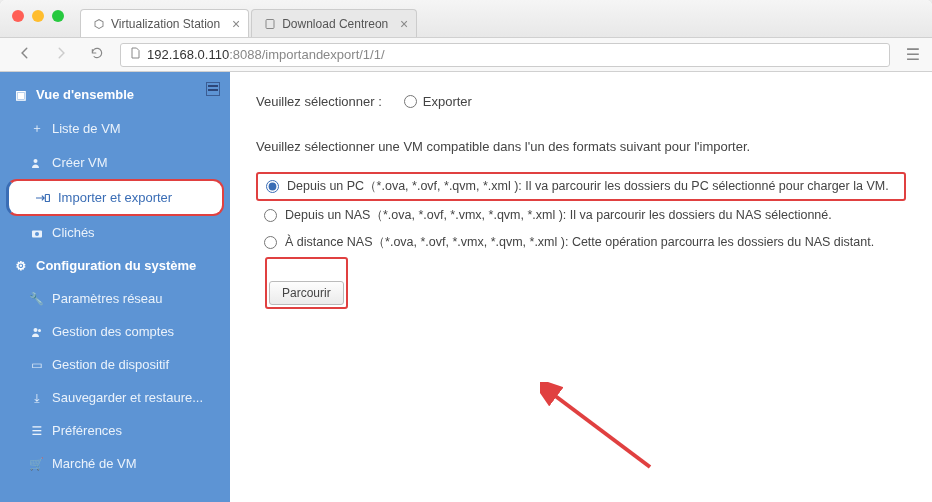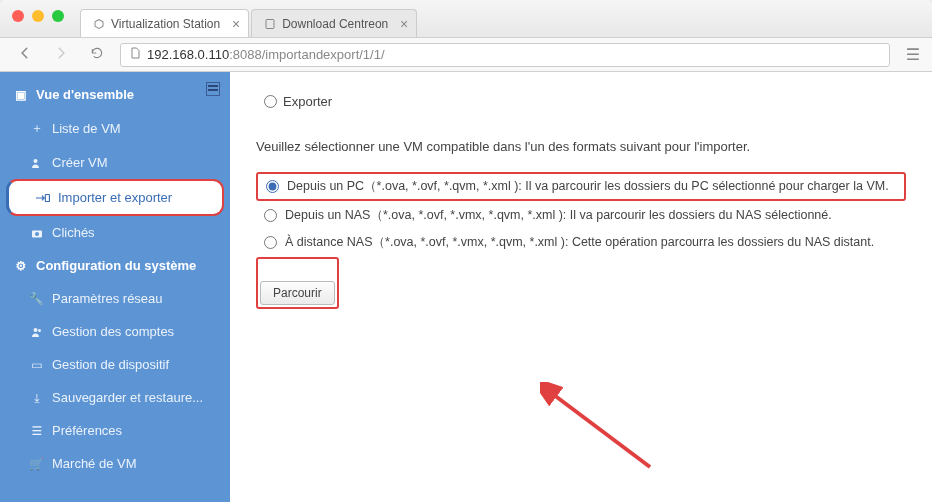--- a/index.html
+++ b/index.html
@@ -230,20 +230,21 @@
       border: 1px solid #bbb;
       border-radius: 3px;
       color: #444;
       cursor: pointer;
     }
     .browse-wrap {
       display: inline-block;
       border: 2px solid #e04040;
       border-radius: 3px;
       padding: 2px;
+      margin-left: 9px;
     }
     .arrow {
       position: absolute;
       left: 310px;
       top: 310px;
       pointer-events: none;
     }
     input[type="radio"] {
       accent-color: #3a6db5;
       width: 13px;
@@ -394,20 +395,21 @@
       <div class="sidebar-item">
         <span class="sb-icon">🛒</span>
         <span>Marché de VM</span>
       </div>
 
     </div>
 
     <div class="main">
 
       <div class="select-row">
+        <span>Veuillez sélectionner :</span>
         <label class="import-choice">
           <input type="radio" name="mode" style="">
           <span>Exporter</span>
         </label>
       </div>
 
       <div class="instruction">Veuillez sélectionner une VM compatible dans l'un des formats suivant pour l'importer.</div>
 
       <div class="radio-group">
         <label class="radio-row long-red">

